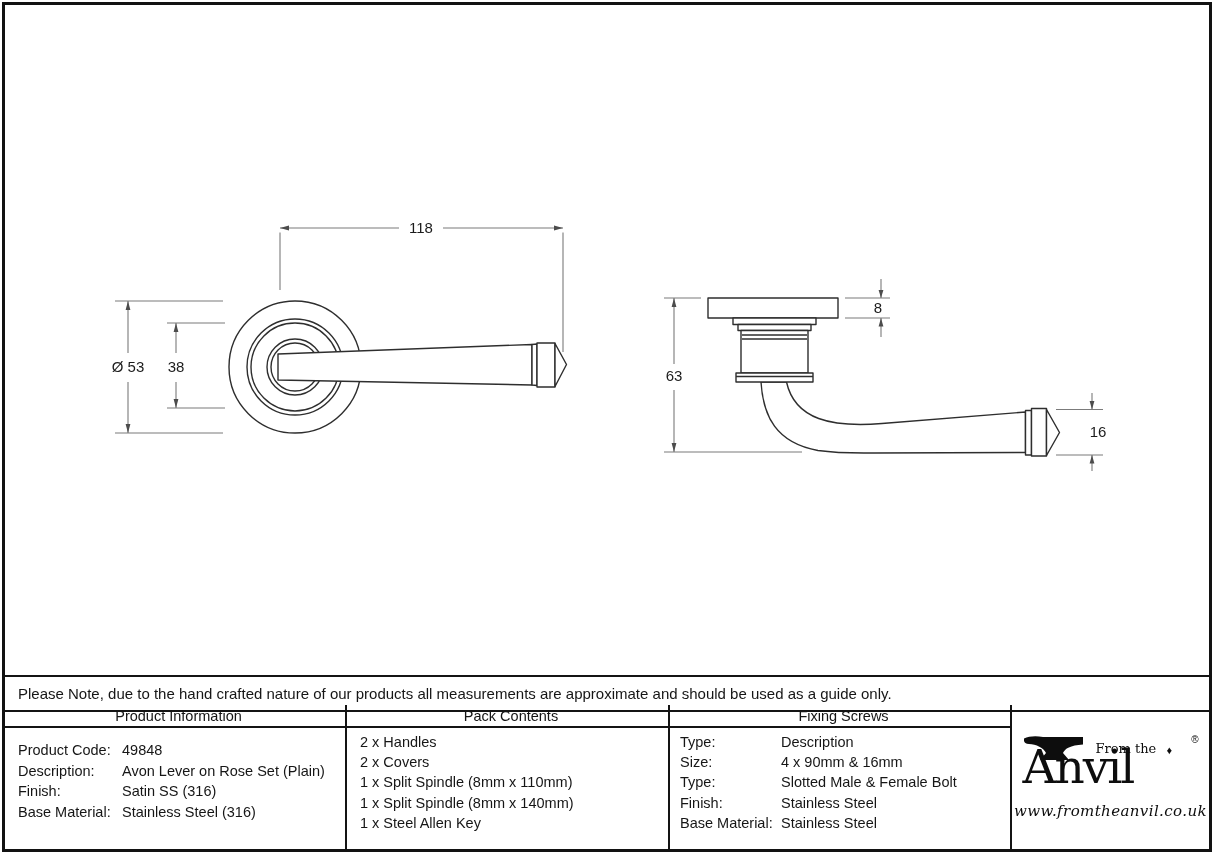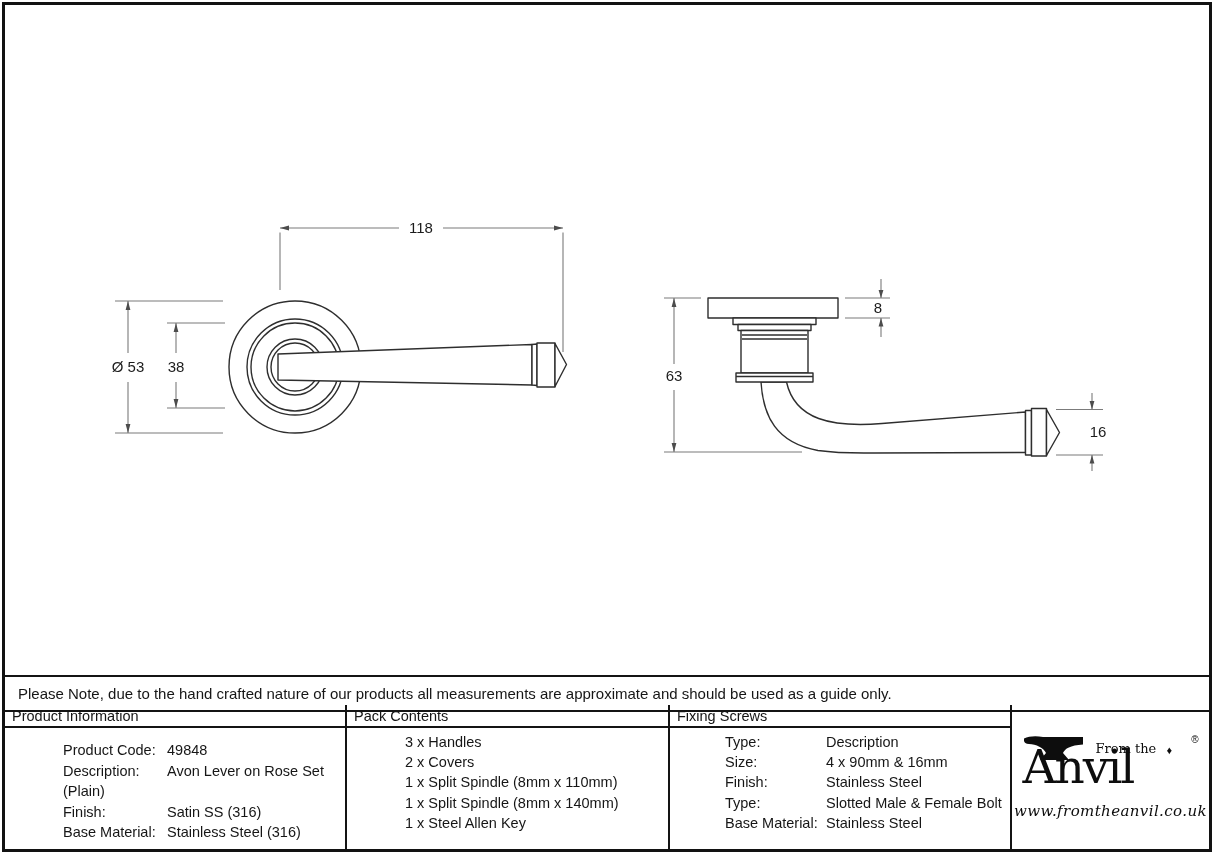--- a/index.html
+++ b/index.html
@@ -19,23 +19,23 @@
 
   
   .info-table {
     position: absolute; left: 0; right: 0; top: 700px; bottom: 0;
     display: grid; grid-template-columns: 340px 323px 342px 1fr;
   }
   .col { overflow: hidden; }
   .col + .col { border-left: 2px solid #141414; }
   .col-header {
     height: 23px; border-bottom: 2px solid #141414;
-    font-size: 14.5px; color: #141414; padding: 3px 0 0 7px;
-  }
-  .col-body { font-size: 14.5px; color: #161616; margin-left: 45px; }
+    font-size: 14.5px; color: #141414; padding: 3px 0 0 7px; text-align: center;
+  }
+  .col-body { font-size: 14.5px; color: #161616; }
   .body-product { padding: 12px 0 0 13px; }
   .body-product .kv-row { line-height: 20.6px; }
   .body-product .kv-label { display: inline-block; width: 104px; }
   .body-pack { padding: 4px 0 0 13px; }
   .body-pack .pack-item { line-height: 20.2px; }
   .body-fix { padding: 4px 0 0 10px; }
   .body-fix .kv-row { line-height: 20.2px; white-space: nowrap; }
   .body-fix .kv-label { display: inline-block; width: 101px; }
 
   
@@ -169,42 +169,42 @@
         </div>
         <div class="kv-row">
           <span class="kv-label">Base Material:</span><span class="kv-value">Stainless Steel (316)</span>
         </div>
       </div>
     </div>
 
     <div class="col">
       <div class="col-header">Pack Contents</div>
       <div class="col-body body-pack">
-        <div class="pack-item">3 x Handles</div>
+        <div class="pack-item">2 x Handles</div>
         <div class="pack-item">2 x Covers</div>
         <div class="pack-item">1 x Split Spindle (8mm x 110mm)</div>
         <div class="pack-item">1 x Split Spindle (8mm x 140mm)</div>
         <div class="pack-item">1 x Steel Allen Key</div>
       </div>
     </div>
 
     <div class="col">
       <div class="col-header">Fixing Screws</div>
       <div class="col-body body-fix">
         <div class="kv-row">
           <span class="kv-label">Type:</span><span class="kv-value">Description</span>
         </div>
         <div class="kv-row">
           <span class="kv-label">Size:</span><span class="kv-value">4 x 90mm &amp; 16mm</span>
         </div>
         <div class="kv-row">
+          <span class="kv-label">Type:</span><span class="kv-value">Slotted Male &amp; Female Bolt</span>
+        </div>
+        <div class="kv-row">
           <span class="kv-label">Finish:</span><span class="kv-value">Stainless Steel</span>
-        </div>
-        <div class="kv-row">
-          <span class="kv-label">Type:</span><span class="kv-value">Slotted Male &amp; Female Bolt</span>
         </div>
         <div class="kv-row">
           <span class="kv-label">Base Material:</span><span class="kv-value">Stainless Steel</span>
         </div>
       </div>
     </div>
 
     <div class="col col-brand">
       <div class="brand-row">
         <div class="brand-word">Anvil</div>

